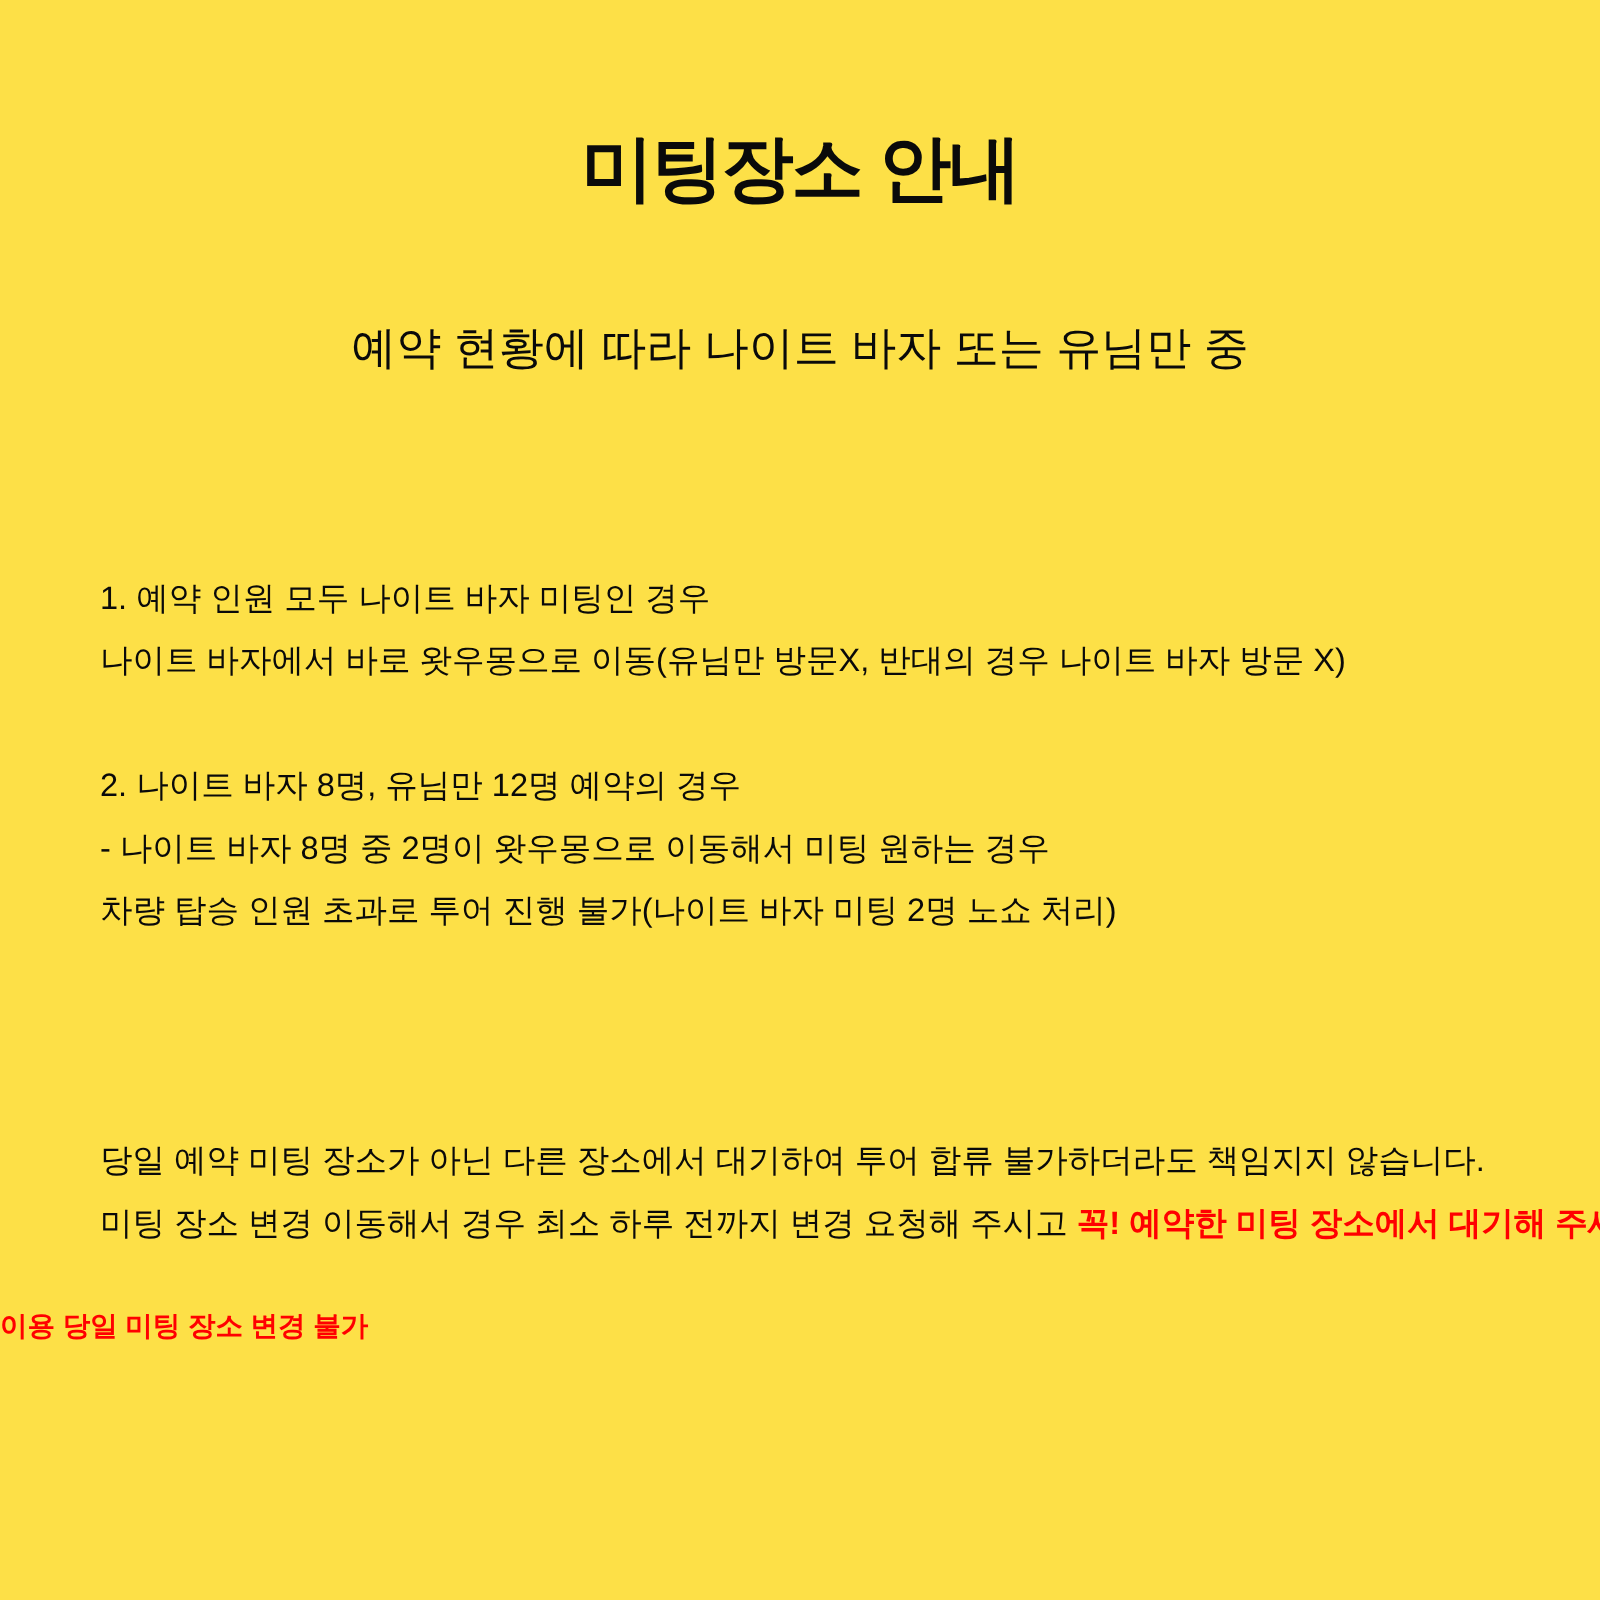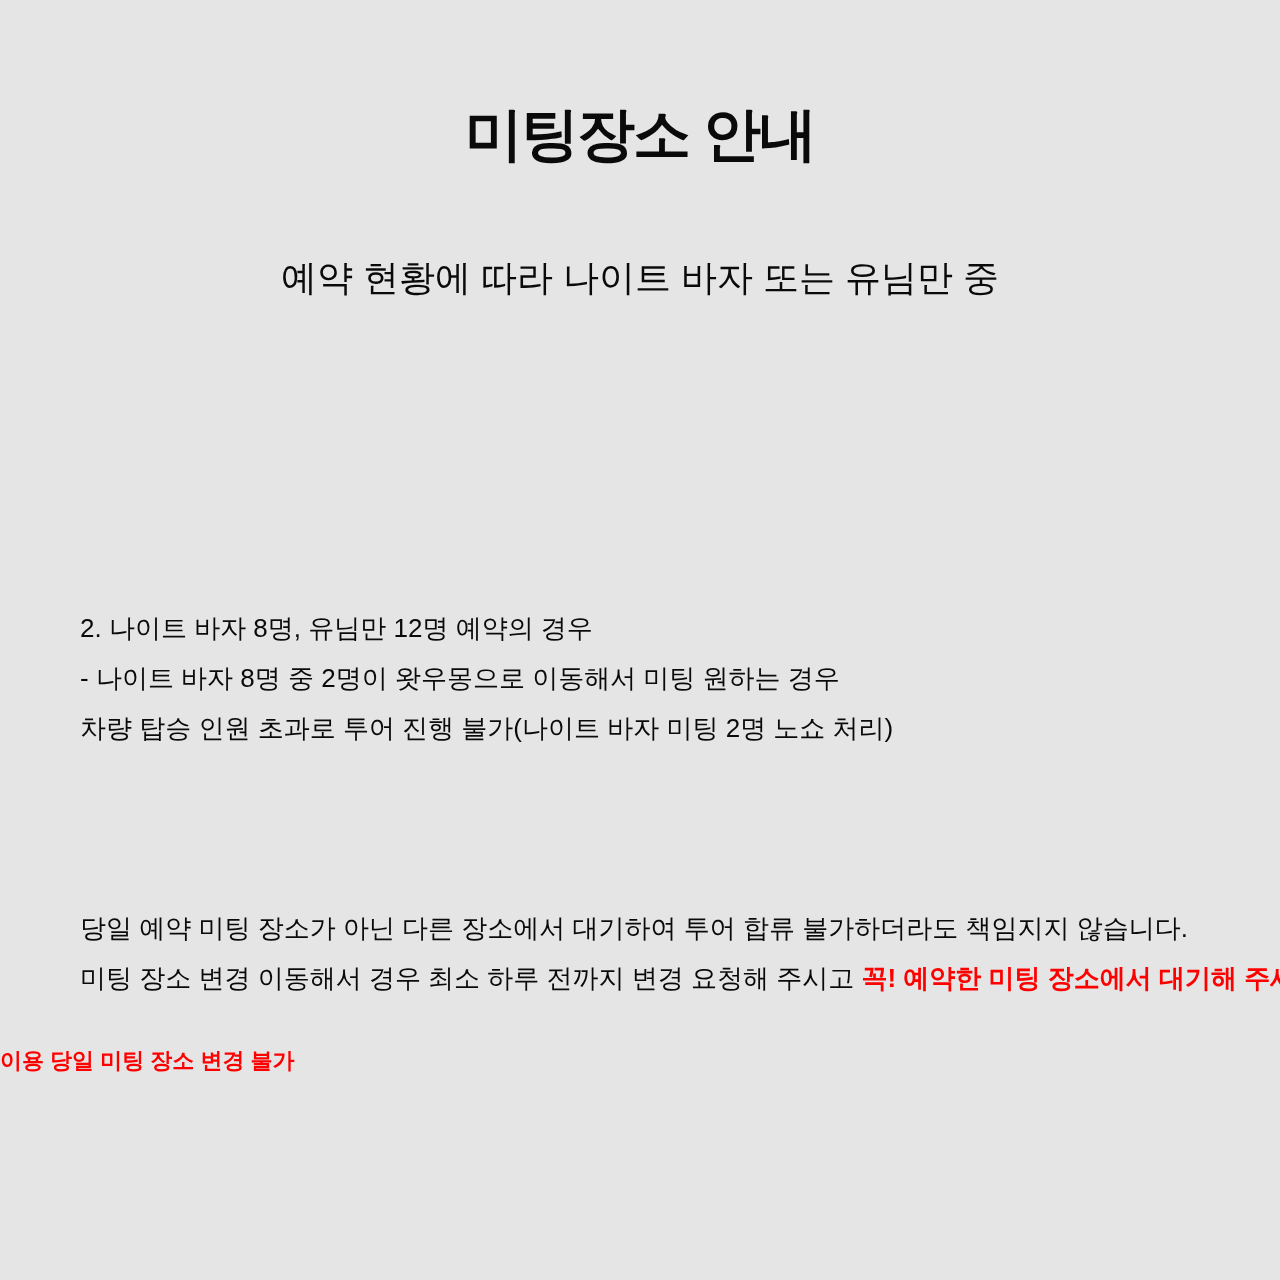--- a/index.html
+++ b/index.html
@@ -1,20 +1,20 @@
 <!DOCTYPE html>
 <html><head>
 <meta charset="utf-8">
 <style>
   html, body { margin: 0; padding: 0; background: #ffffff; }
   .page {
     position: relative;
     width: 1280px;
     height: 1280px;
-    background: #e5e5e5;
+    background: #fde047;
     font-family: "Liberation Sans", sans-serif;
     color: #0a0a0a;
     overflow: hidden;
   }
   .title {
     position: absolute;
     top: 96px;
     left: 0;
     width: 100%;
     margin: 0;
@@ -75,20 +75,24 @@
 </head>
 <body>
 
 <div class="page">
 
   <h1 class="title">미팅장소 안내</h1>
 
   <div class="intro-line1">예약 현황에 따라 나이트 바자 또는 유님만 중</div>
 
 
+  <div class="body-block sec1">
+    <div class="line">1. 예약 인원 모두 나이트 바자 미팅인 경우</div>
+    <div class="line">나이트 바자에서 바로 왓우몽으로 이동(유님만 방문X, 반대의 경우 나이트 바자 방문 X)</div>
+  </div>
 
   <div class="body-block sec2">
     <div class="line">2. 나이트 바자 8명, 유님만 12명 예약의 경우</div>
     <div class="line">- 나이트 바자 8명 중 2명이 왓우몽으로 이동해서 미팅 원하는 경우</div>
     <div class="line">차량 탑승 인원 초과로 투어 진행 불가(나이트 바자 미팅 2명 노쇼 처리)</div>
   </div>
 
   <div class="body-block notice">
     <div class="line">당일 예약 미팅 장소가 아닌 다른 장소에서 대기하여 투어 합류 불가하더라도 책임지지 않습니다.</div>
     <div class="line"><span>미팅 장소 변경 이동해서 경우 최소 하루 전까지 변경 요청해 주시고 </span><span class="red bold">꼭! 예약한 미팅 장소에서 대기해 주세요.</span></div>

